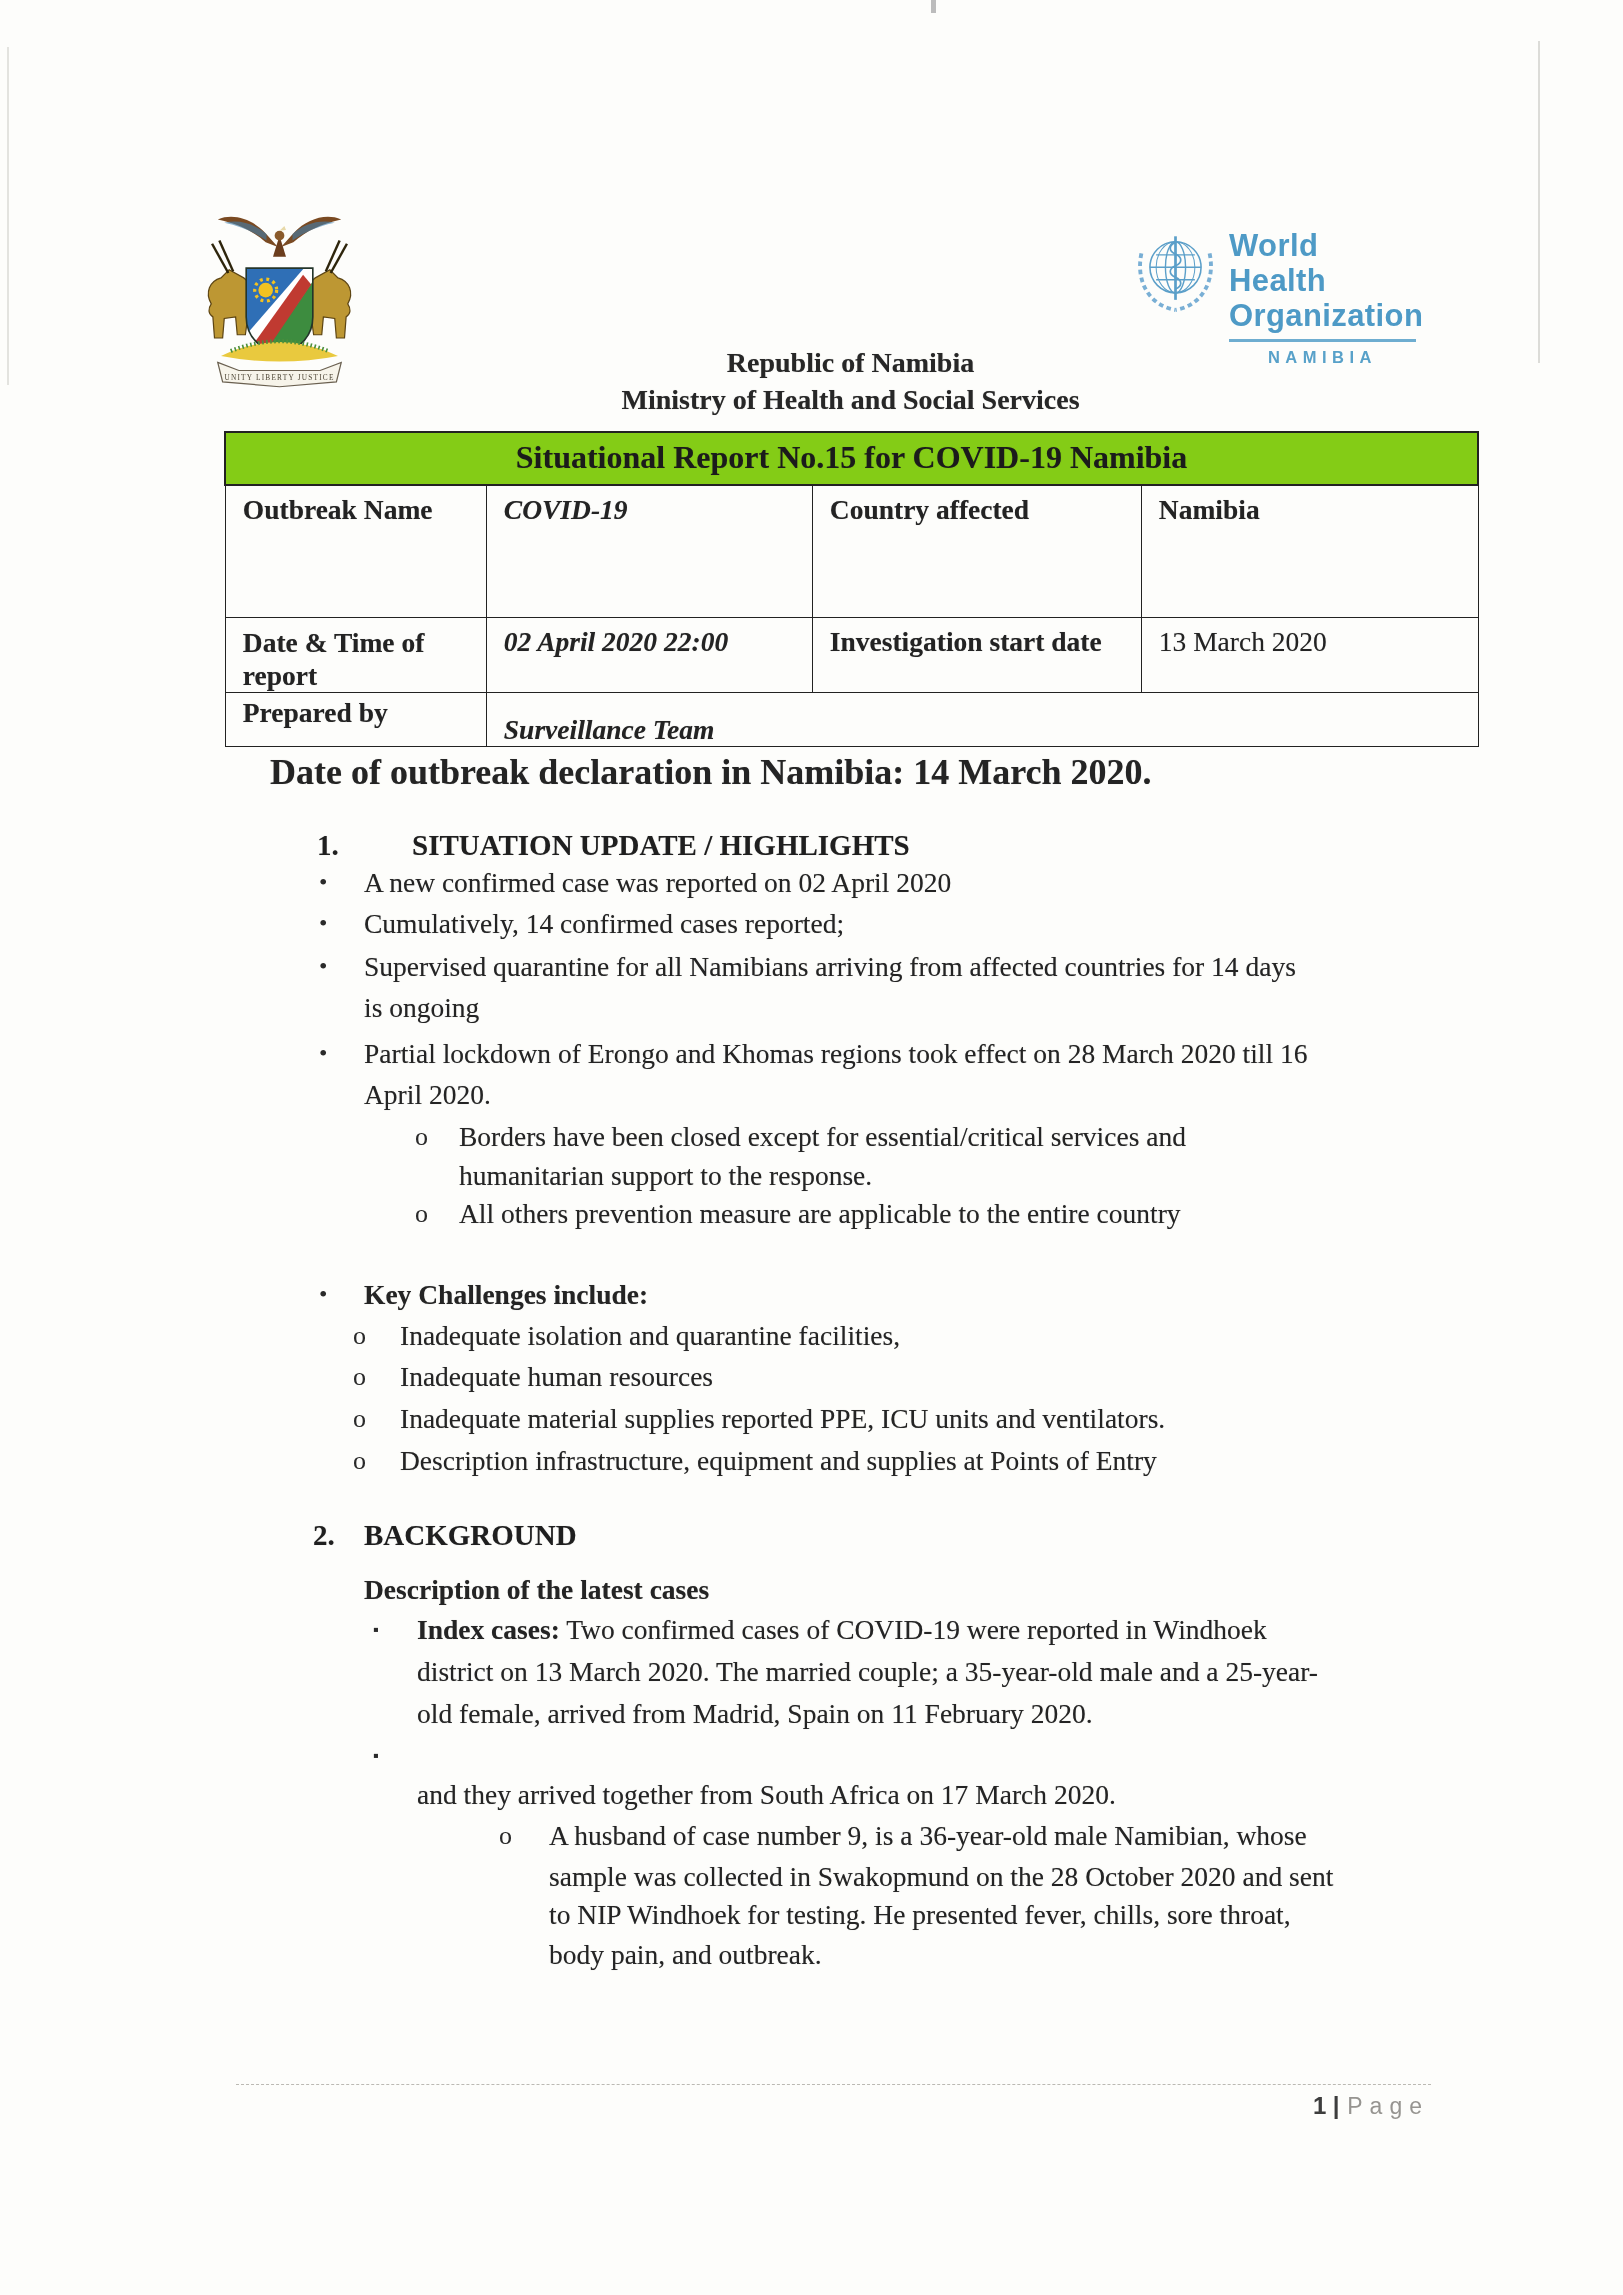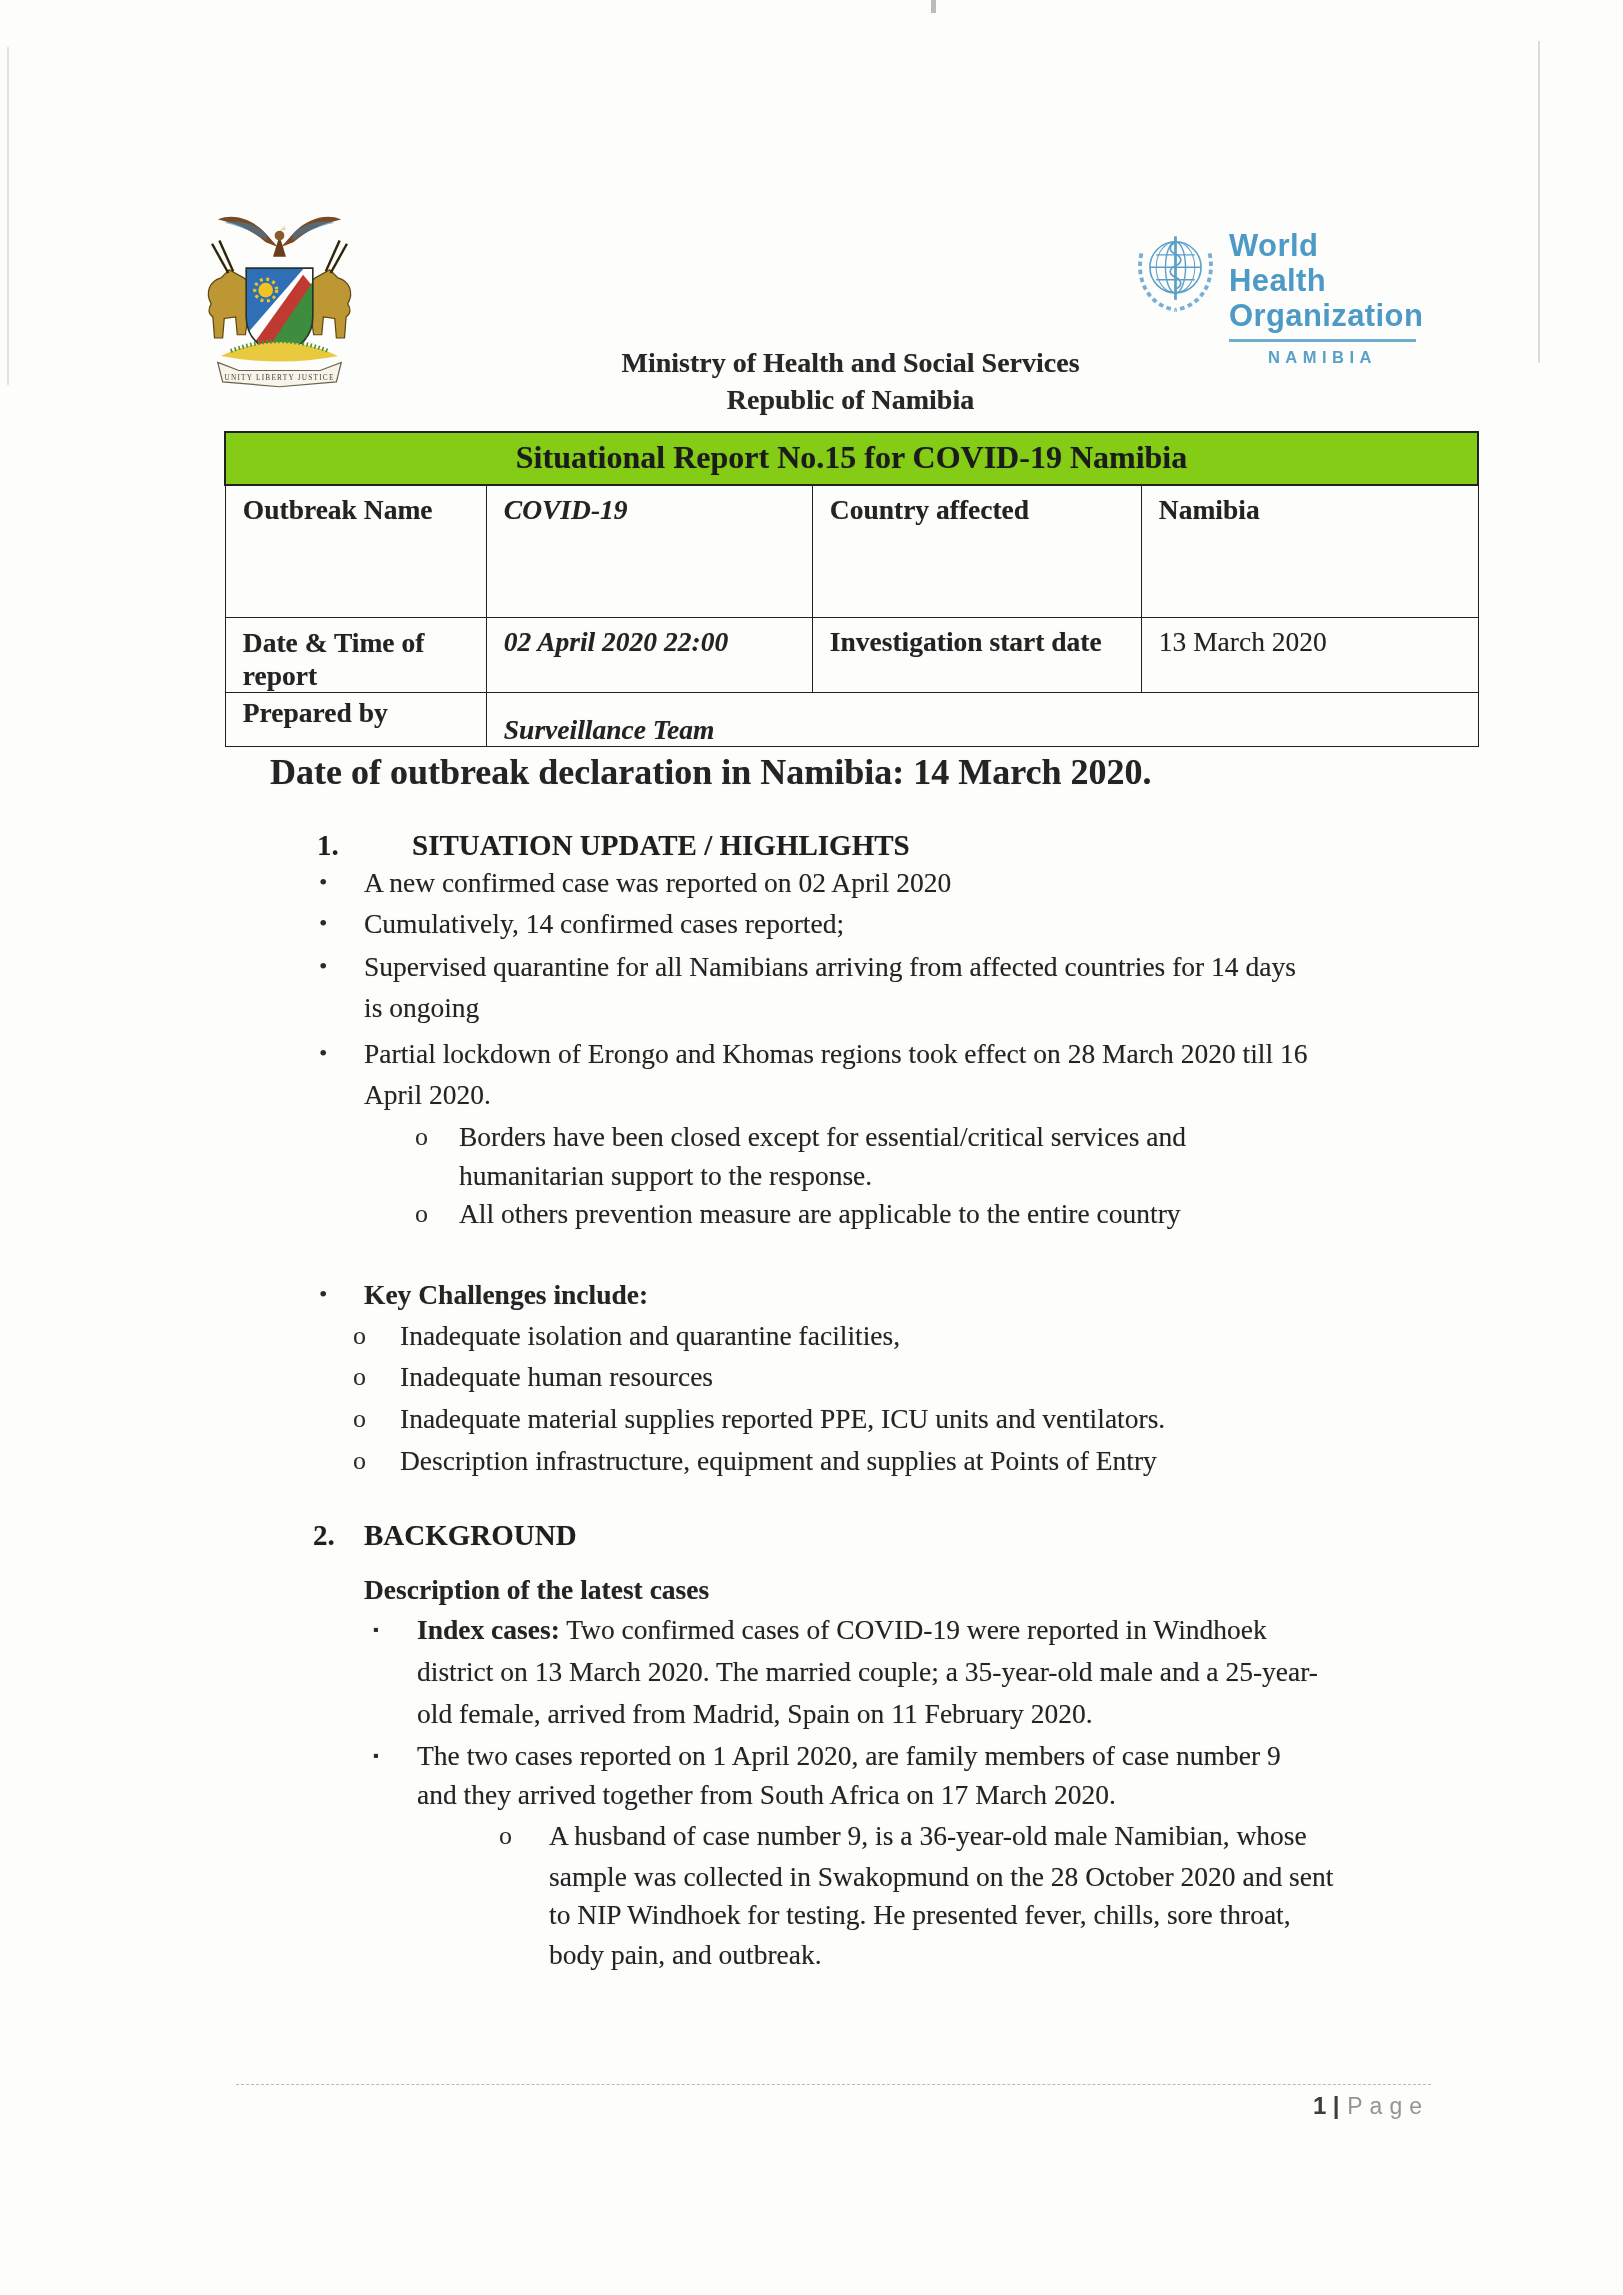--- a/index.html
+++ b/index.html
@@ -157,22 +157,22 @@
     </div>
     <div class="who-text">
       <div class="who-name">World Health</div>
       <div class="who-name">Organization</div>
       <div class="who-rule"></div>
       <div class="who-country">NAMIBIA</div>
     </div>
   </div>
 
   <div class="ministry">
+    <div>Republic of Namibia</div>
     <div>Ministry of Health and Social Services</div>
-    <div>Republic of Namibia</div>
   </div>
 
   <table class="rtable">
     <colgroup>
         <col style="width:261px">
         <col style="width:326px">
         <col style="width:329px">
         <col style="width:337px">
       </colgroup>
     <tbody>
@@ -245,21 +245,20 @@
   <div class="t b" style="left:364px;top:1572px">Description of the latest cases</div>
 
   <span class="mk mk-square" style="left:373px;top:1612px">▪</span>
   <div class="t" style="left:417px;top:1612px">
     <b>Index cases:</b><span> Two confirmed cases of COVID-19 were reported in Windhoek</span>
   </div>
   <div class="t" style="left:417px;top:1654px">district on 13 March 2020. The married couple; a 35-year-old male and a 25-year-</div>
   <div class="t" style="left:417px;top:1696px">old female, arrived from Madrid, Spain on 11 February 2020.</div>
 
   <span class="mk mk-square" style="left:373px;top:1738px">▪</span>
-  <div class="t" style="left:417px;top:1738px">The two cases reported on 1 April 2020, are family members of case number 9</div>
   <div class="t" style="left:417px;top:1777px">and they arrived together from South Africa on 17 March 2020.</div>
 
   <span class="mk mk-circle" style="left:499px;top:1818px">o</span>
   <div class="t" style="left:549px;top:1818px">A husband of case number 9, is a 36-year-old male Namibian, whose</div>
   <div class="t" style="left:549px;top:1859px">sample was collected in Swakopmund on the 28 October 2020 and sent</div>
   <div class="t" style="left:549px;top:1897px">to NIP Windhoek for testing. He presented fever, chills, sore throat,</div>
   <div class="t" style="left:549px;top:1937px">body pain, and outbreak.</div>
 
   <div class="f-line"></div>
   <div class="footer">

